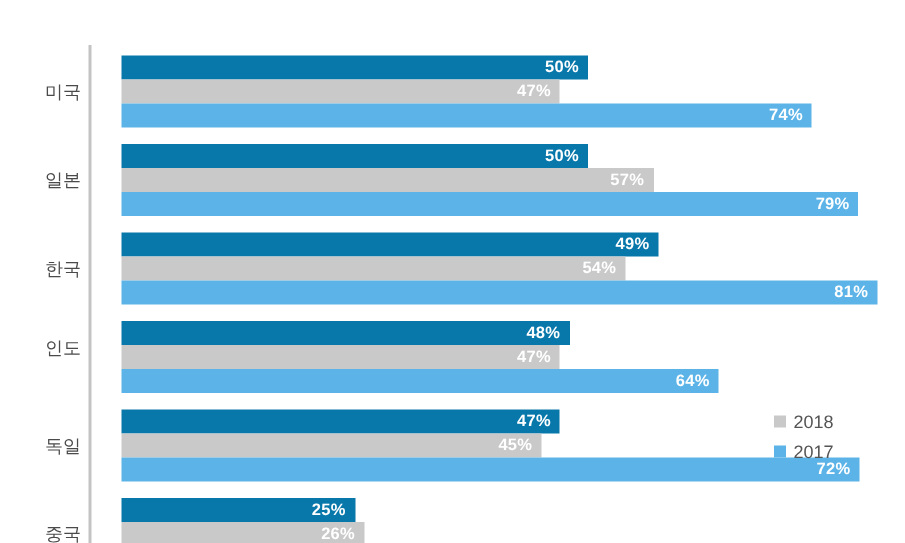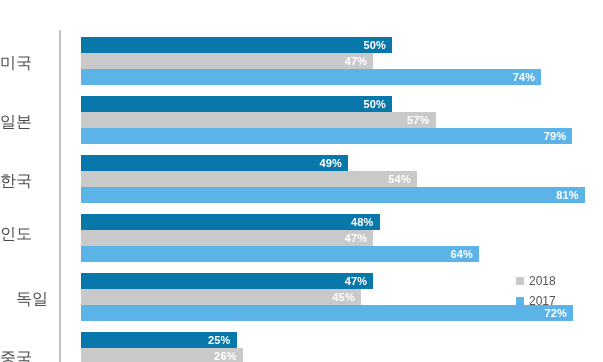--- a/index.html
+++ b/index.html
@@ -62,21 +62,22 @@
     color: #ffffff;
     padding-right: 6px;
     letter-spacing: 0.2px;
     white-space: nowrap;
   }
   
   .cat-tick {
     position: absolute;
     left: 0;
     width: 54px;
-    font-size: 16px;
+    text-align: right;
+    font-size: 12px;
     color: #4a4a4a;
     font-family: "DejaVu Sans", sans-serif;
     white-space: nowrap;
   }
   
   #legend {
     position: absolute;
     left: 516px;
     top: 272px;
     width: 80px;
@@ -136,21 +137,21 @@
           </div>
         </div>
         <div class="bar-row">
           <div class="bar bar-2017" style="background: rgb(92, 179, 232); width: 491.38px;">
             <span class="bar-label">79%</span>
           </div>
         </div>
       </div>
       <div class="cat-group" style="top: 125px;">
         <div class="bar-row">
-          <div class="bar bar-2019" style="background: rgb(8, 120, 171); width: 267px;">
+          <div class="bar bar-2019" style="background: rgb(8, 120, 171); width: 358px;">
             <span class="bar-label">49%</span>
           </div>
         </div>
         <div class="bar-row">
           <div class="bar bar-2018" style="background: rgb(201, 201, 201); width: 335.88px;">
             <span class="bar-label">54%</span>
           </div>
         </div>
         <div class="bar-row">
           <div class="bar bar-2017" style="background: rgb(92, 179, 232); width: 503.82px;">

